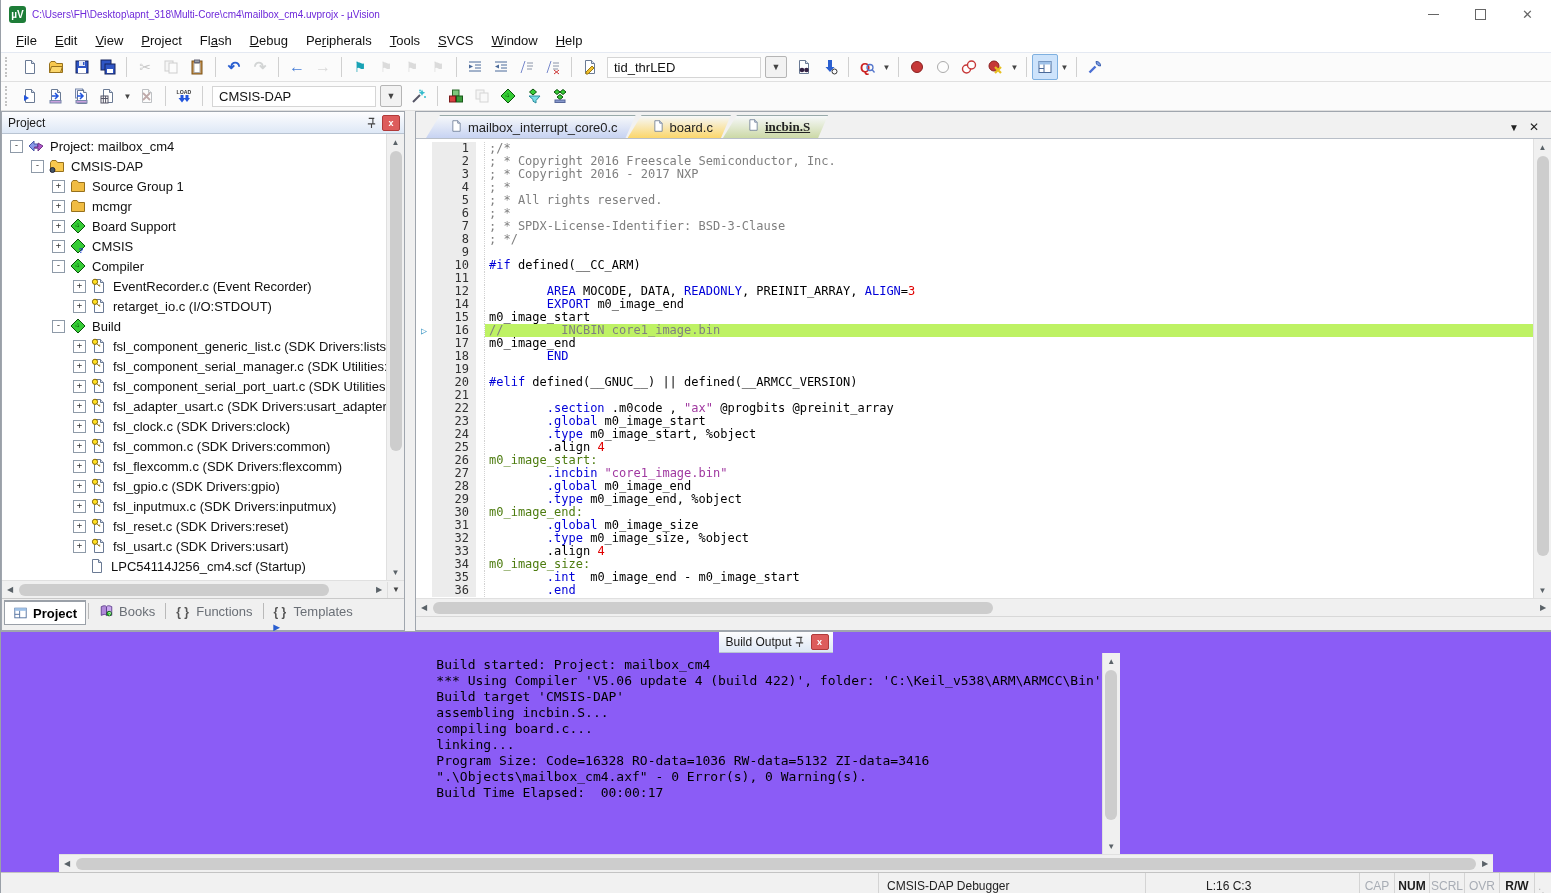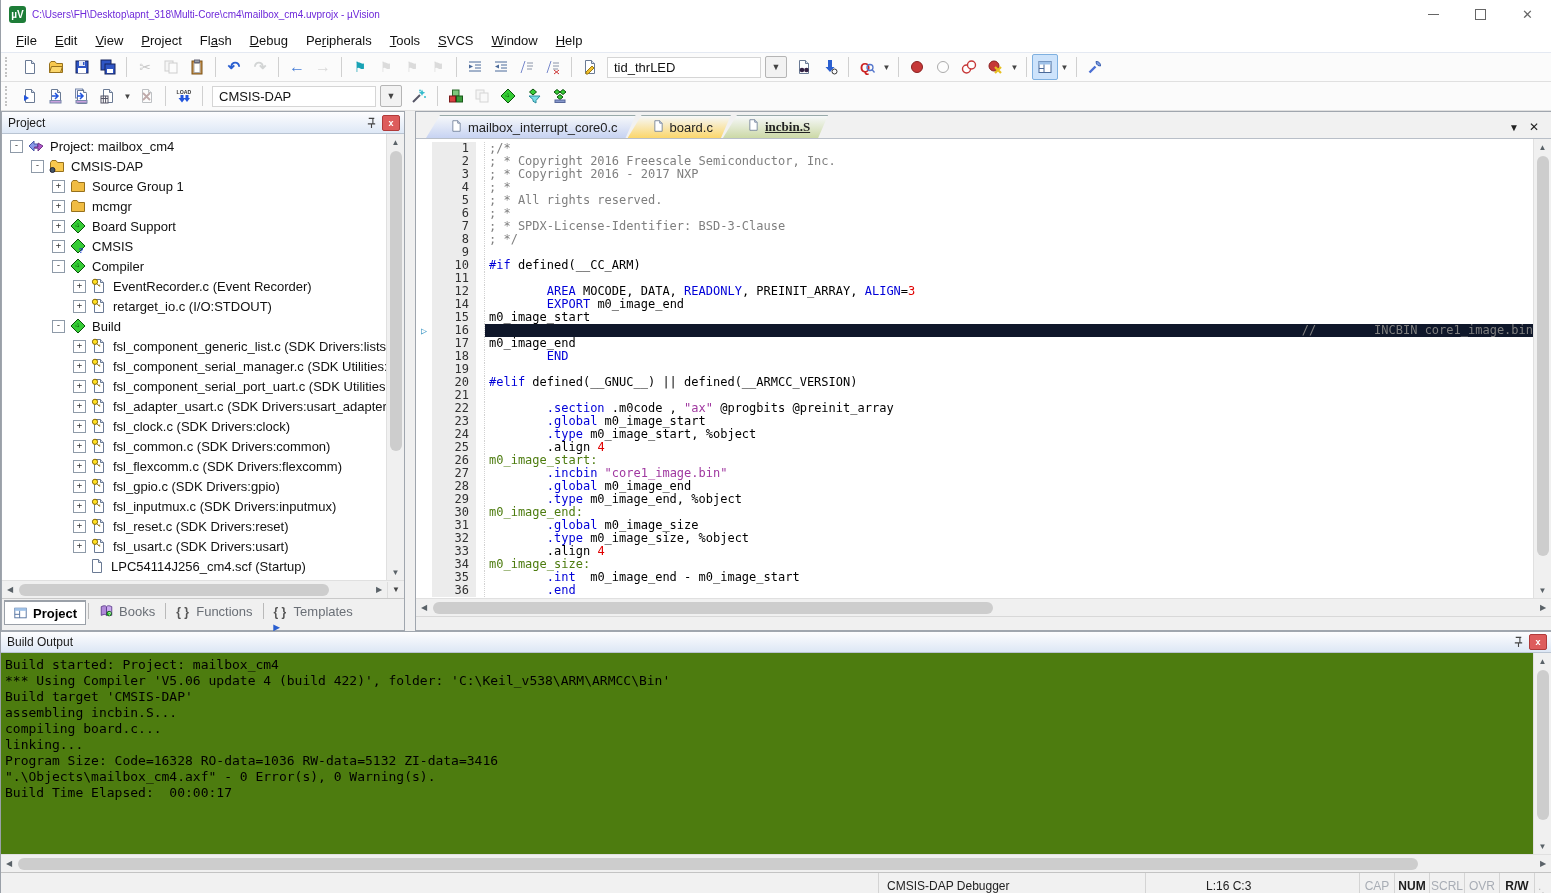--- a/index.html
+++ b/index.html
@@ -75,31 +75,31 @@
   .etab .tic svg{width:13px;height:14px;}
   .etab-ctrls{margin-left:auto;display:flex;align-items:center;gap:10px;padding:0 12px 4px 0;}
   .etab-ctrls .ec{color:#222;font-size:10px;}
   .ecode-wrap{flex:1;display:flex;overflow:hidden;}
   .ecode{flex:1;overflow:hidden;font-family:"DejaVu Sans Mono",monospace;font-size:12px;line-height:13px;padding-top:3px;min-width:0;}
   .cl{height:13px;display:flex;white-space:pre;}
   .cl .mk{width:16px;flex:0 0 auto;color:#2e8fc0;font-size:10px;line-height:13px;text-align:center;}
   .cl .ln{width:44px;flex:0 0 auto;background:#ececec;color:#303030;text-align:right;padding-right:7px;box-sizing:border-box;}
   .cl .gap{width:9px;flex:0 0 auto;border-right:1px dotted #d2d2d2;box-sizing:border-box;}
   .cl .codewrap{flex:1;padding-left:4px;min-width:0;}
-  .cl.hl .codewrap{background:#0f172a;text-align:right;}
+  .cl.hl .codewrap{background:#bef264;}
   .tk-kw{color:#0000d8;}
   .tk-num{color:#e00000;}
   .tk-str{color:#a038a0;}
   .tk-cmt{color:#7f7f7f;}
   .tk-lbl{color:#4d7c0f;}
   .tk-plain{color:#000;}
   .ehscroll{height:17px;flex:0 0 auto;}
   .ebottomgap{height:13px;background:#f0f0f0;flex:0 0 auto;border-top:1px solid #d8d8d8;}
   
-  .bo{height:240px;display:flex;flex-direction:column;flex:0 0 auto;background:#4d7c0f;border-top:1px solid #a0a6ae;}
+  .bo{height:240px;display:flex;flex-direction:column;flex:0 0 auto;background:#8b5cf6;border-top:1px solid #a0a6ae;align-items:center;}
   .bohead{height:20px;background:linear-gradient(#fdfdfe,#dde7f5);border-bottom:1px solid #b9c4d2;display:flex;align-items:center;padding:0 4px 0 6px;font-size:12px;color:#1a1a1a;flex:0 0 auto;}
   .bobody{flex:1;display:flex;overflow:hidden;}
   .bolines{flex:1;font-family:"DejaVu Sans Mono",monospace;font-size:13px;line-height:16px;padding:4px 0 0 4px;white-space:pre;overflow:hidden;}
   
   .statusbar{height:25px;background:#f1f1f1;border-top:1px solid #c3c3c3;display:flex;align-items:stretch;font-size:12px;color:#222;flex:0 0 auto;}
   .sseg{border-right:1px solid #d4d4d4;display:flex;align-items:center;padding:0 8px;}
   .sseg.grow{flex:1;}
   .sind{width:34px;display:flex;align-items:center;justify-content:center;border-right:1px solid #d4d4d4;color:#a8adb5;}
   .sind.on{color:#1c1c1c;font-weight:bold;}
   .grip{width:16px;display:flex;align-items:flex-end;justify-content:center;color:#b5b5b5;font-size:10px;}

